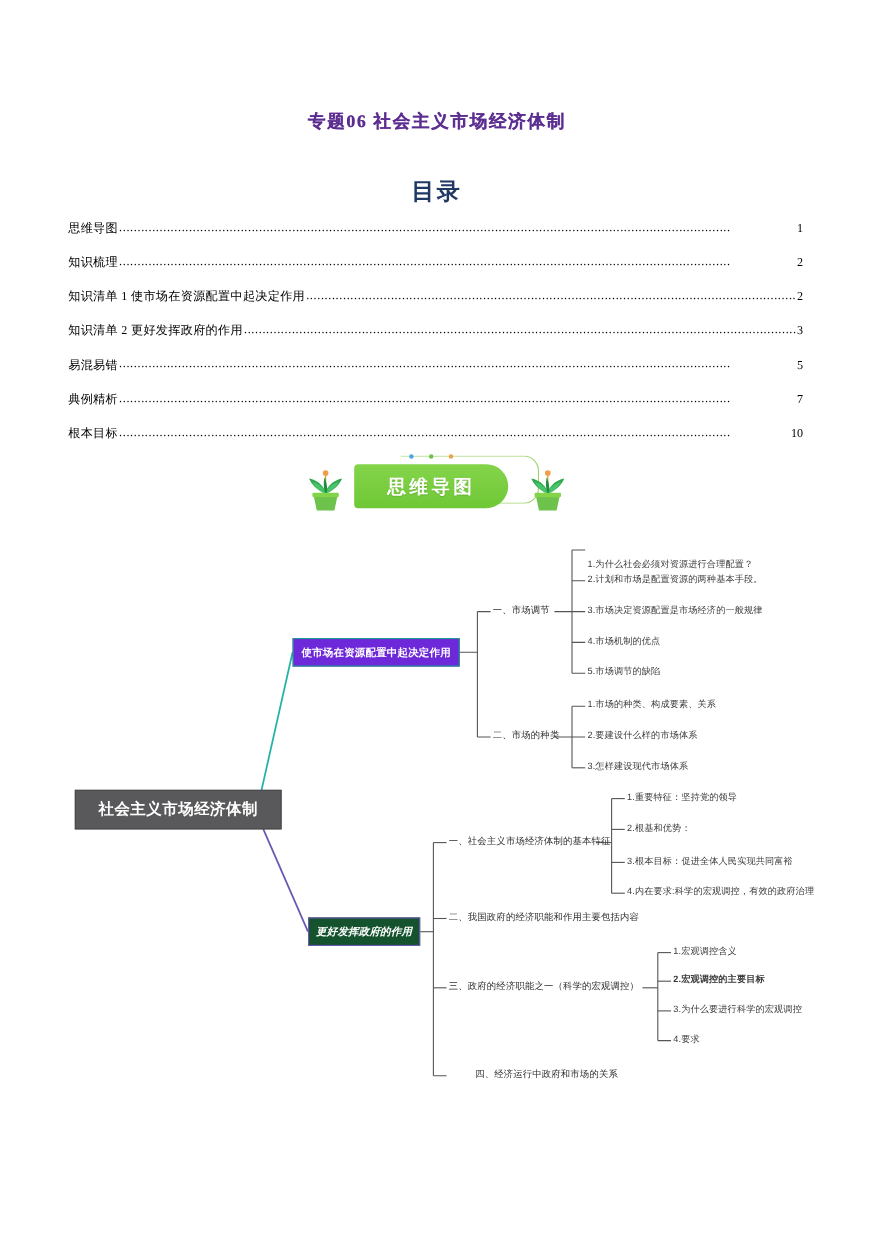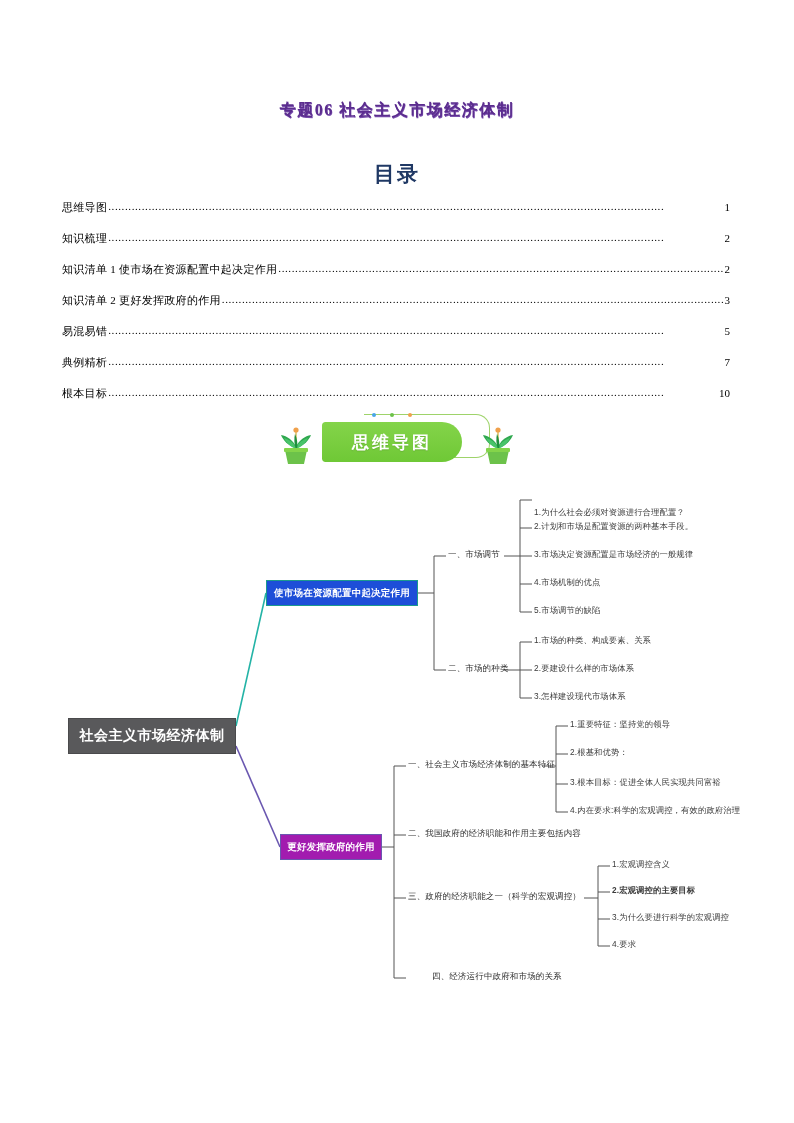--- a/index.html
+++ b/index.html
@@ -81,33 +81,34 @@
   
   .map{position:absolute;left:0;top:478px;width:794px;height:540px;}
   .map svg{position:absolute;left:0;top:0;}
   .node{
     position:absolute;box-sizing:border-box;
     display:flex;align-items:center;justify-content:center;
     font-family:"Liberation Sans", sans-serif;
     color:#ffffff;font-weight:bold;
   }
   .node-center{
-    left:68px;top:240px;width:168px;height:36px;
+    left:68px;top:240px;width:188px;height:36px;
     background:#59595b;font-size:14px;letter-spacing:0.5px;
     border:1px solid #4a4a4c;
   }
   .node-b1{
     left:266px;top:102px;width:152px;height:26px;
-    background:#1d4ed8;font-size:9.5px;letter-spacing:0.2px;
+    background:#6d28d9;font-size:9.5px;letter-spacing:0.2px;
     border:1px solid #1b9a8f;
   }
   .node-b2{
     left:280px;top:356px;width:102px;height:26px;
-    background:#a21caf;font-size:9.5px;letter-spacing:0.2px;
+    background:#14532d;font-size:9.5px;letter-spacing:0.2px;
     border:1px solid #6a57b0;
+    font-style:italic;
   }
   .leaf{
     position:absolute;
     font-family:"Liberation Sans", sans-serif;
     font-size:8.3px;color:#3a3a3a;white-space:nowrap;
     letter-spacing:0.15px;
   }
   .leaf.mid{font-size:8.5px;color:#2e2e2e;}
 </style>
 </head>

